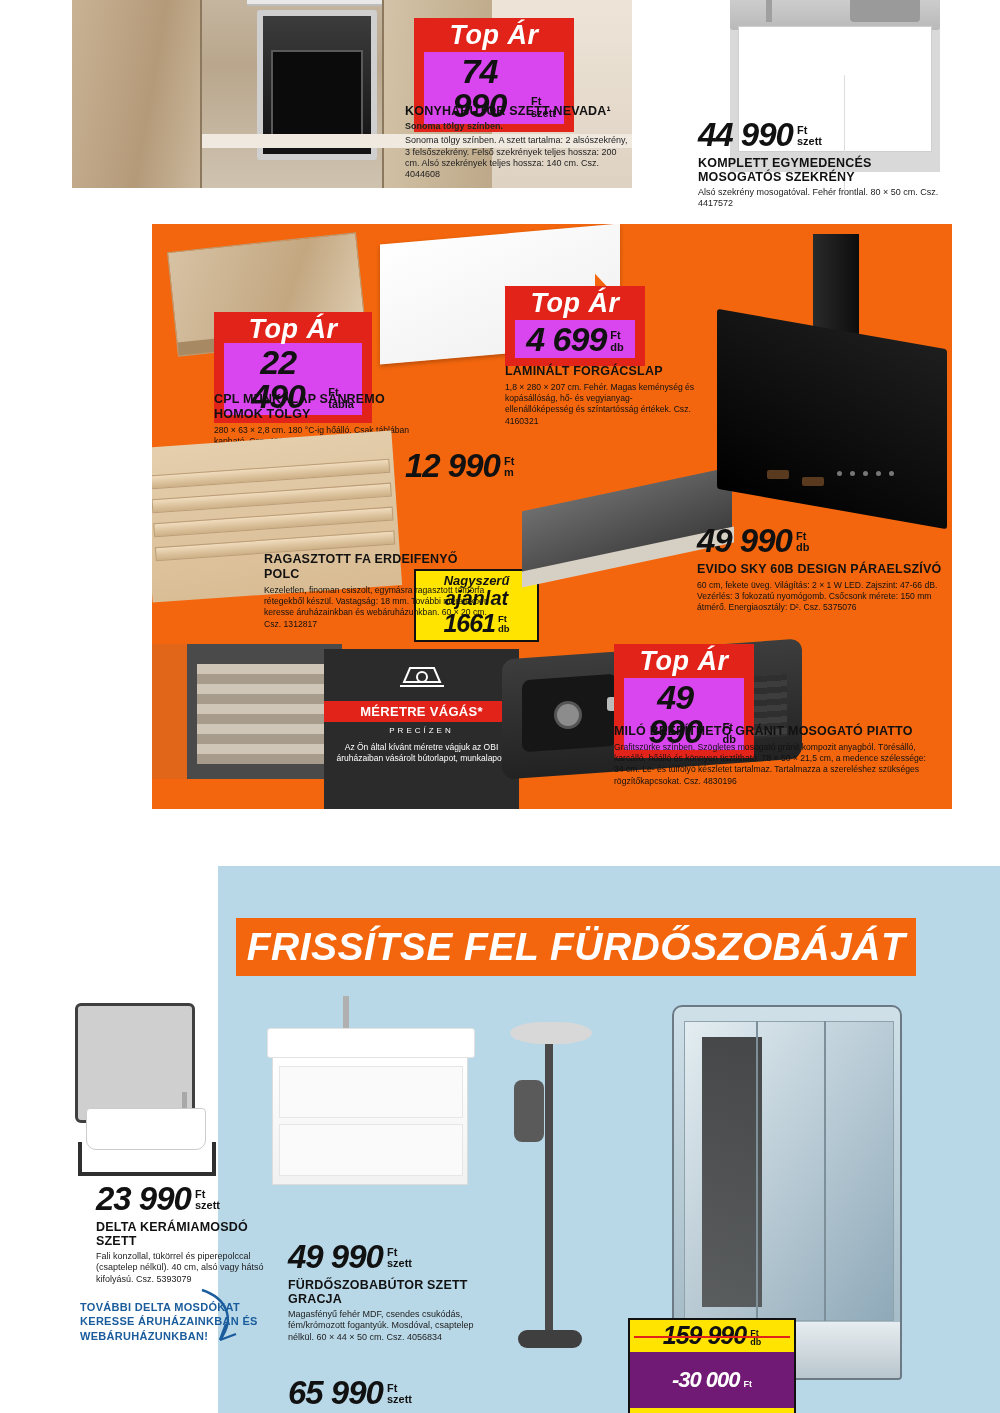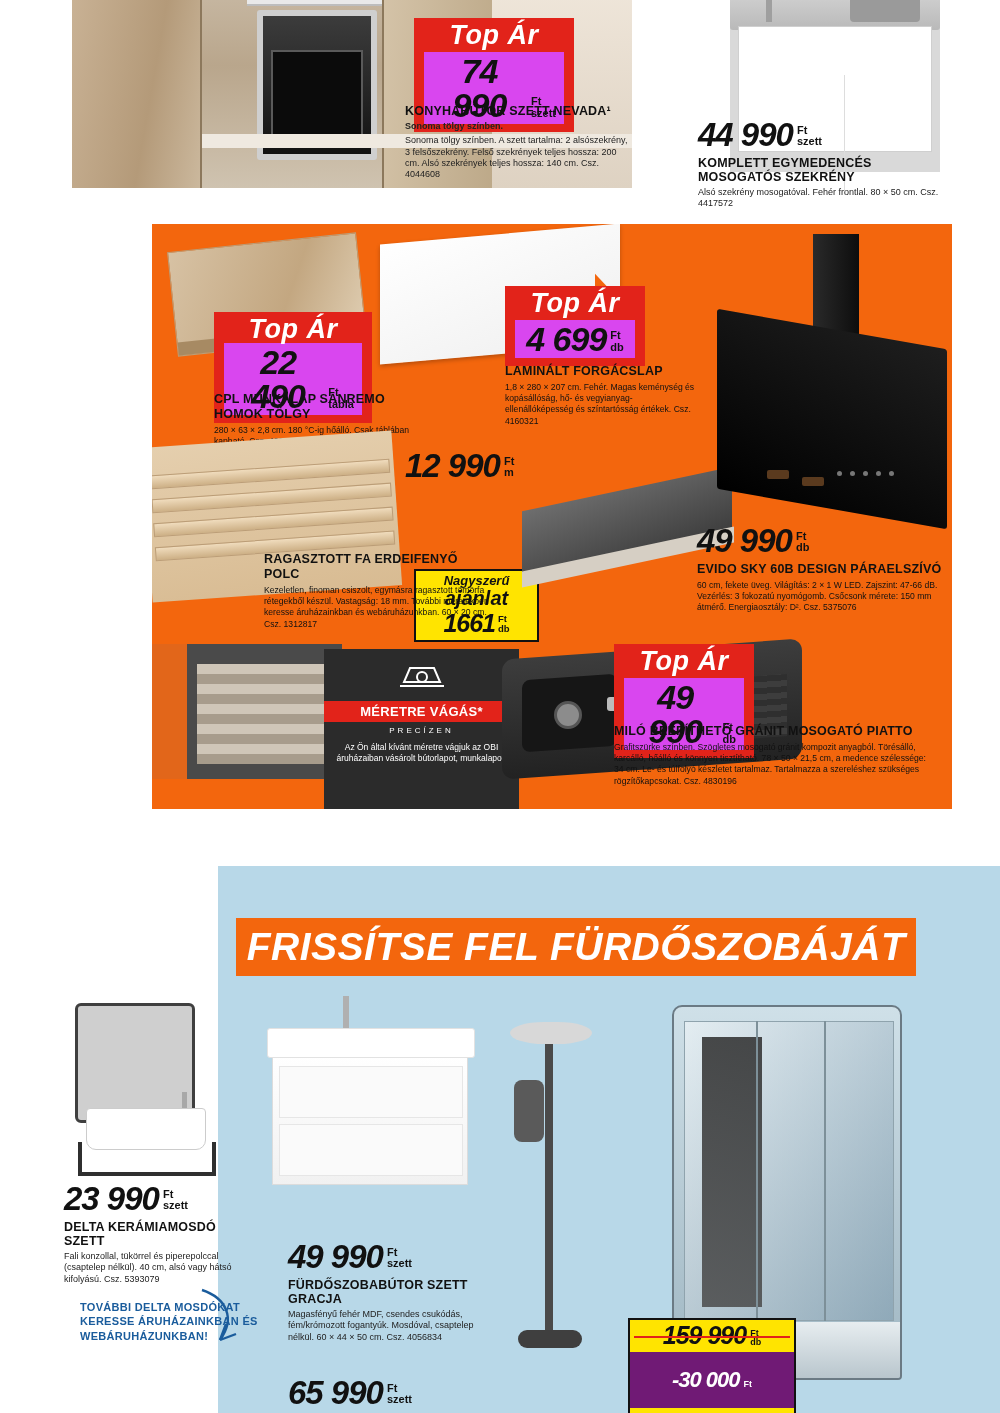--- a/index.html
+++ b/index.html
@@ -342,21 +342,21 @@
   <span>FRISSÍTSE FEL FÜRDŐSZOBÁJÁT</span>
 </div>
 
 <div class="mirror"></div>
 <div class="basin">
   <div class="tap"></div>
     <div class="bowl"></div>
     <div class="frame"></div>
 </div>
 
-<div class="abs" style="left:64px; top:1182px; width:190px;">
+<div class="abs" style="left:96px; top:1182px; width:190px;">
   <div class="plainprice">
     <span class="num">23 990</span>
     <span class="unit"><span>Ft</span><br><span>szett</span></span>
   </div>
   <div class="prodtitle">DELTA KERÁMIAMOSDÓ SZETT</div>
   <div class="proddesc">Fali konzollal, tükörrel és piperepolccal (csaptelep nélkül). 40 cm, alsó vagy hátsó kifolyású. Csz. 5393079</div>
 </div>
 
 <div class="bluetext">TOVÁBBI DELTA MOSDÓKAT KERESSE ÁRUHÁZAINKBAN ÉS WEBÁRUHÁZUNKBAN!</div>
 <div class="abs" style="left:196px; top:1288px;">

